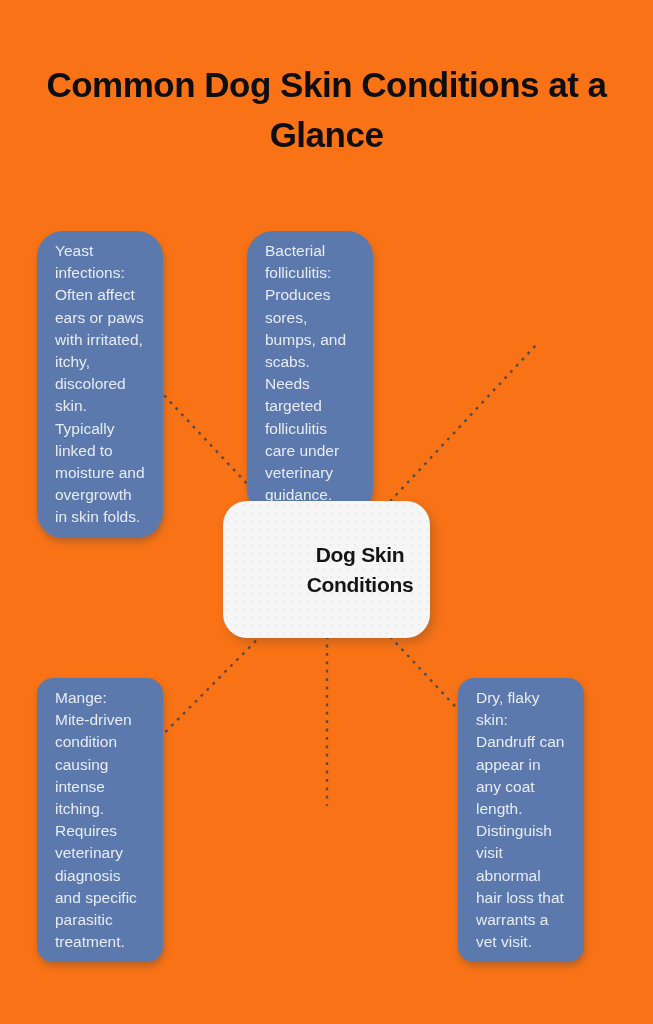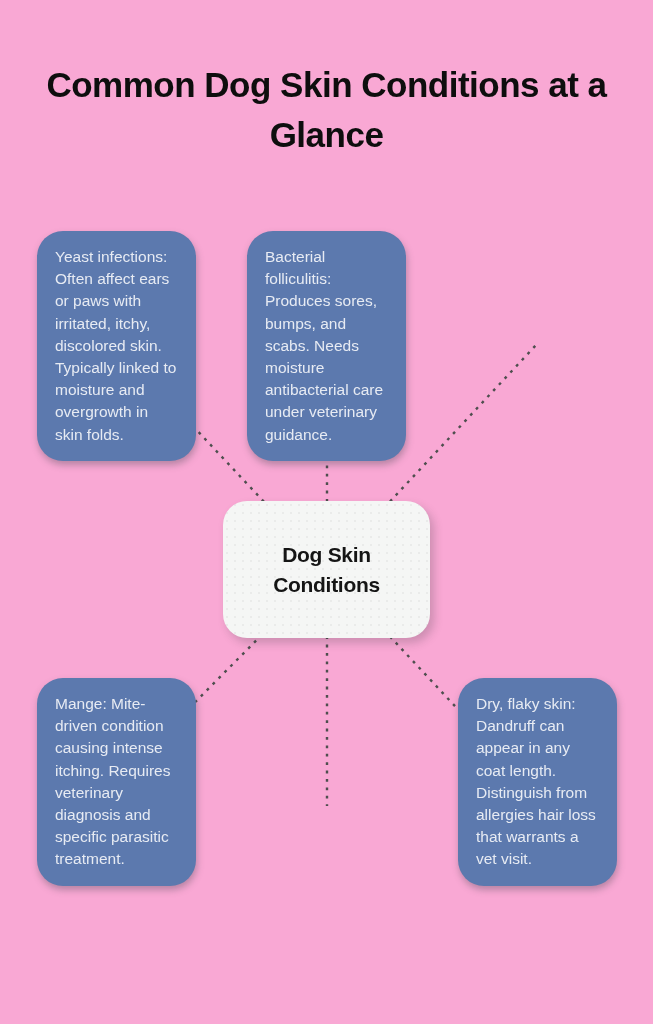--- a/index.html
+++ b/index.html
@@ -4,21 +4,21 @@
 <style>
   * { margin: 0; padding: 0; box-sizing: border-box; }
   html, body { background: #c9cdcb; }
   body { font-family: "Liberation Sans", "DejaVu Sans", sans-serif; }
 
   .canvas {
     position: relative;
     width: 653px;
     height: 1024px;
     margin: 0 auto;
-    background: #f9a8d4;
+    background: #f97316;
     overflow: hidden;
   }
 
   .title {
     position: absolute;
     top: 60px;
     left: 36px;
     right: 36px;
     text-align: center;
     font-size: 35px;
@@ -30,51 +30,51 @@
 
   .connectors {
     position: absolute;
     inset: 0;
     z-index: 1;
   }
 
   .node {
     position: absolute;
     z-index: 2;
-    width: 159px;
-    padding: 15px 18px;
+    width: 126px;
+    padding: 9px 18px;
     background: #5c79ae;
     border-radius: 26px;
     color: #e7ebf3;
     font-size: 15.5px;
     line-height: 22.2px;
     box-shadow: 1px 4px 7px rgba(60, 66, 74, 0.35);
   }
 
   .col-1 { left: 37px; }
   .col-2 { left: 247px; }
   .col-3 { left: 458px; }
   .row-top { top: 231px; }
-  .row-bottom { top: 678px; }
+  .row-bottom { top: 678px; border-radius: 16px; }
 
   .center-node {
     position: absolute;
     z-index: 2;
     left: 223px;
     top: 501px;
     width: 207px;
     height: 137px;
     background: #f5f6f5;
     background-image: radial-gradient(rgba(0,0,0,0.045) 1px, transparent 1.2px);
     background-size: 8px 8px;
     border-radius: 24px;
     box-shadow: 4px 5px 10px rgba(40, 44, 50, 0.22);
     display: flex;
     align-items: center;
-    justify-content: center;
+    justify-content: flex-end;
   }
   .center-node .label {
     text-align: center;
     font-size: 21px;
     line-height: 30px;
     font-weight: 700;
     letter-spacing: -0.3px;
     color: #151515;
     width: 140px;
   }
@@ -92,25 +92,25 @@
       <line x1="327" y1="569" x2="327" y2="340"></line>
       <line x1="327" y1="569" x2="537" y2="344"></line>
       <line x1="327" y1="569" x2="116" y2="782"></line>
       <line x1="327" y1="569" x2="327" y2="806"></line>
       <line x1="327" y1="569" x2="537" y2="794"></line>
     </g>
   </svg>
 
   <div class="node col-1 row-top">Yeast infections: Often affect ears or paws with irritated, itchy, discolored skin. Typically linked to moisture and overgrowth in skin folds.</div>
 
-  <div class="node col-2 row-top">Bacterial folliculitis: Produces sores, bumps, and scabs. Needs moisture antibacterial care under veterinary guidance.</div>
+  <div class="node col-2 row-top">Bacterial folliculitis: Produces sores, bumps, and scabs. Needs targeted folliculitis care under veterinary guidance.</div>
 
 
   <div class="node col-1 row-bottom">Mange: Mite-driven condition causing intense itching. Requires veterinary diagnosis and specific parasitic treatment.</div>
 
 
-  <div class="node col-3 row-bottom">Dry, flaky skin: Dandruff can appear in any coat length. Distinguish from allergies hair loss that warrants a vet visit.</div>
+  <div class="node col-3 row-bottom">Dry, flaky skin: Dandruff can appear in any coat length. Distinguish visit abnormal hair loss that warrants a vet visit.</div>
 
   <div class="center-node">
     <div class="label">Dog Skin Conditions</div>
   </div>
 
 </div>
 
 </body></html>

